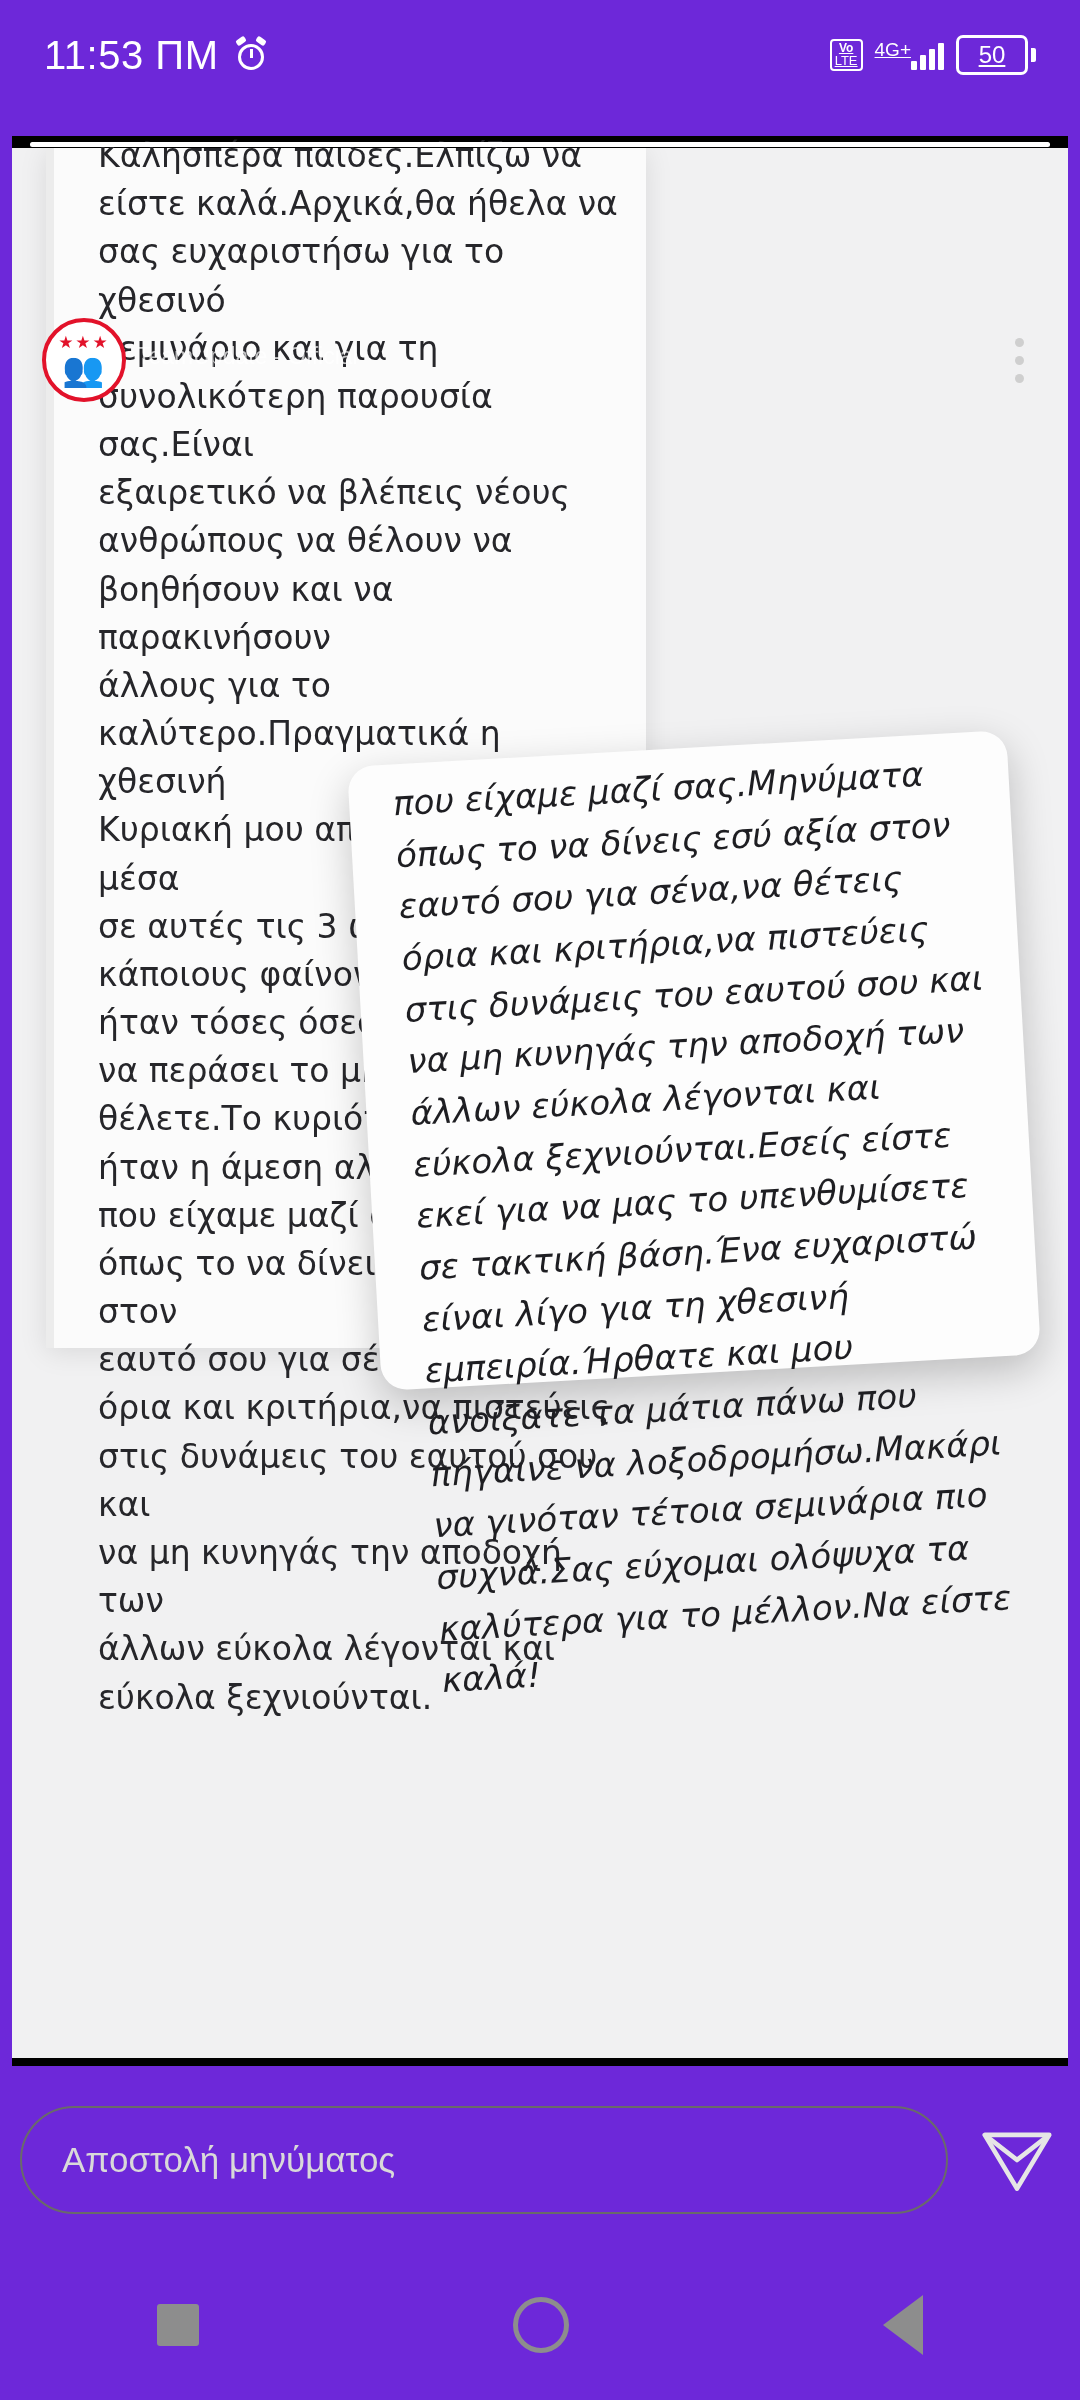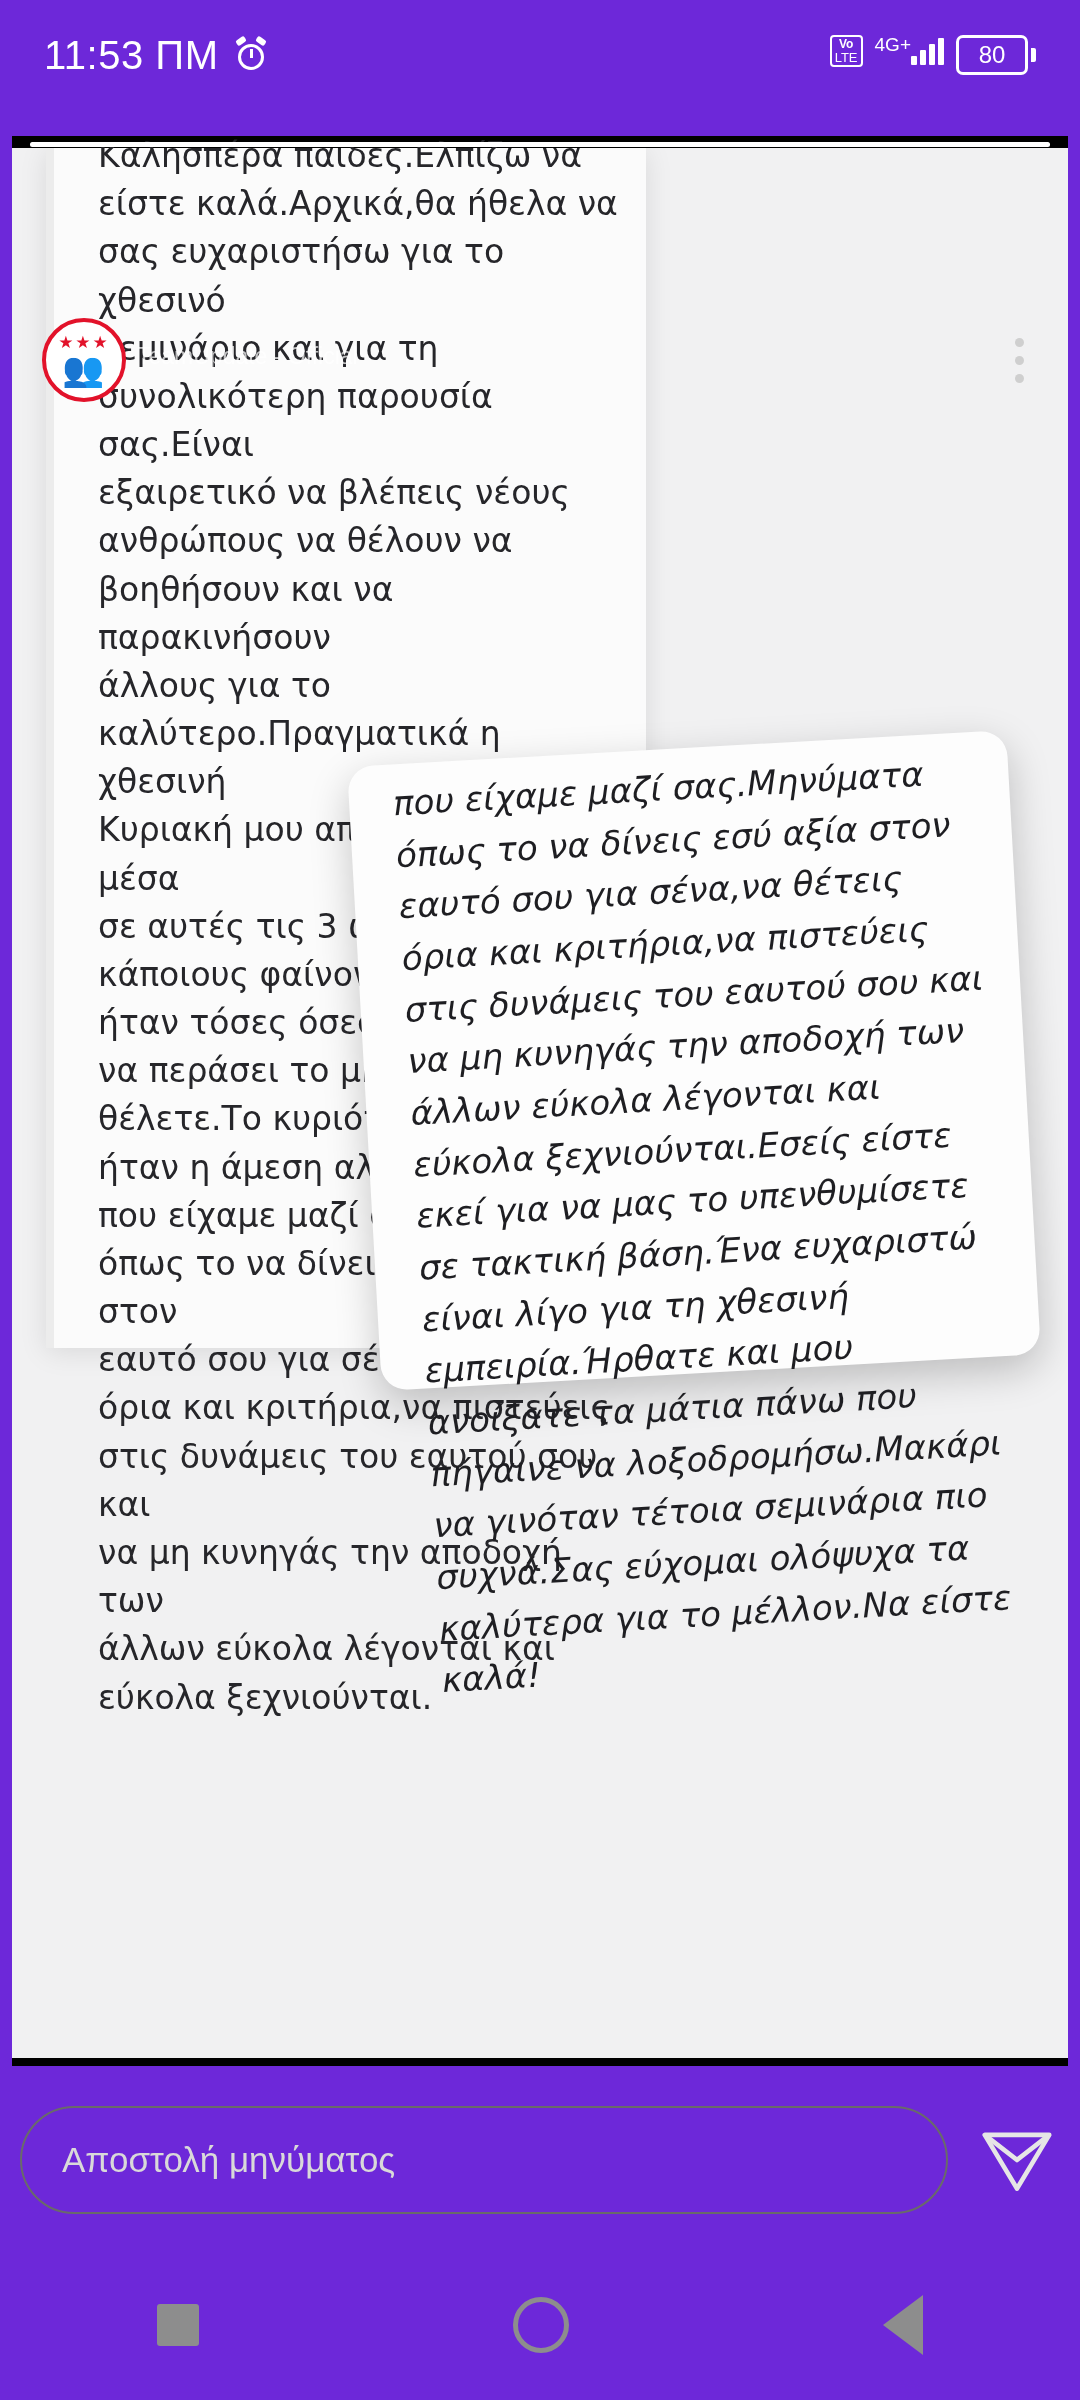--- a/index.html
+++ b/index.html
@@ -26,21 +26,21 @@
   }
   .sb-alarm .nub1, .sb-alarm .nub2 {
     position:absolute; top:0; width:10px; height:6px; background:#fff; border-radius:2px;
   }
   .sb-alarm .nub1 { left:2px; transform:rotate(-35deg); }
   .sb-alarm .nub2 { right:2px; transform:rotate(35deg); }
   .sb-alarm .hand {
     position:absolute; left:16px; top:11px; width:3px; height:9px; background:#fff;
   }
 
-  .sb-right { display:flex; align-items:flex-start; gap:12px; }
+  .sb-right { display:flex; align-items:center; gap:12px;text-decoration:underline; }
   .volte {
     border:2px solid #fff; border-radius:4px; padding:1px 3px;
     font-size:13px; line-height:1.05; text-align:center; color:#fff;
   }
   .volte b { display:block; font-weight:700; font-size:12px; }
   .net-wrap { display:flex; align-items:flex-start; }
   .net-label { font-size:19px; line-height:1; margin-bottom:2px; }
   .bars { display:flex; align-items:flex-end; gap:3px; height:30px; }
   .bars i { display:block; width:6px; background:#fff; border-radius:1px; }
   .bars i:nth-child(1){height:9px}
@@ -179,21 +179,21 @@
       <span class="net-wrap">
         <span class="net-label">4G+</span>
         <span class="bars">
             <i></i>
             <i></i>
             <i></i>
             <i></i>
           </span>
       </span>
       <span class="batt">
-        <span class="body">80</span>
+        <span class="body">50</span>
         <span class="cap"></span>
       </span>
     </div>
   </div>
 
   <div class="story">
 
     <div class="progressbar">
       <div class="fill"></div>
     </div>

